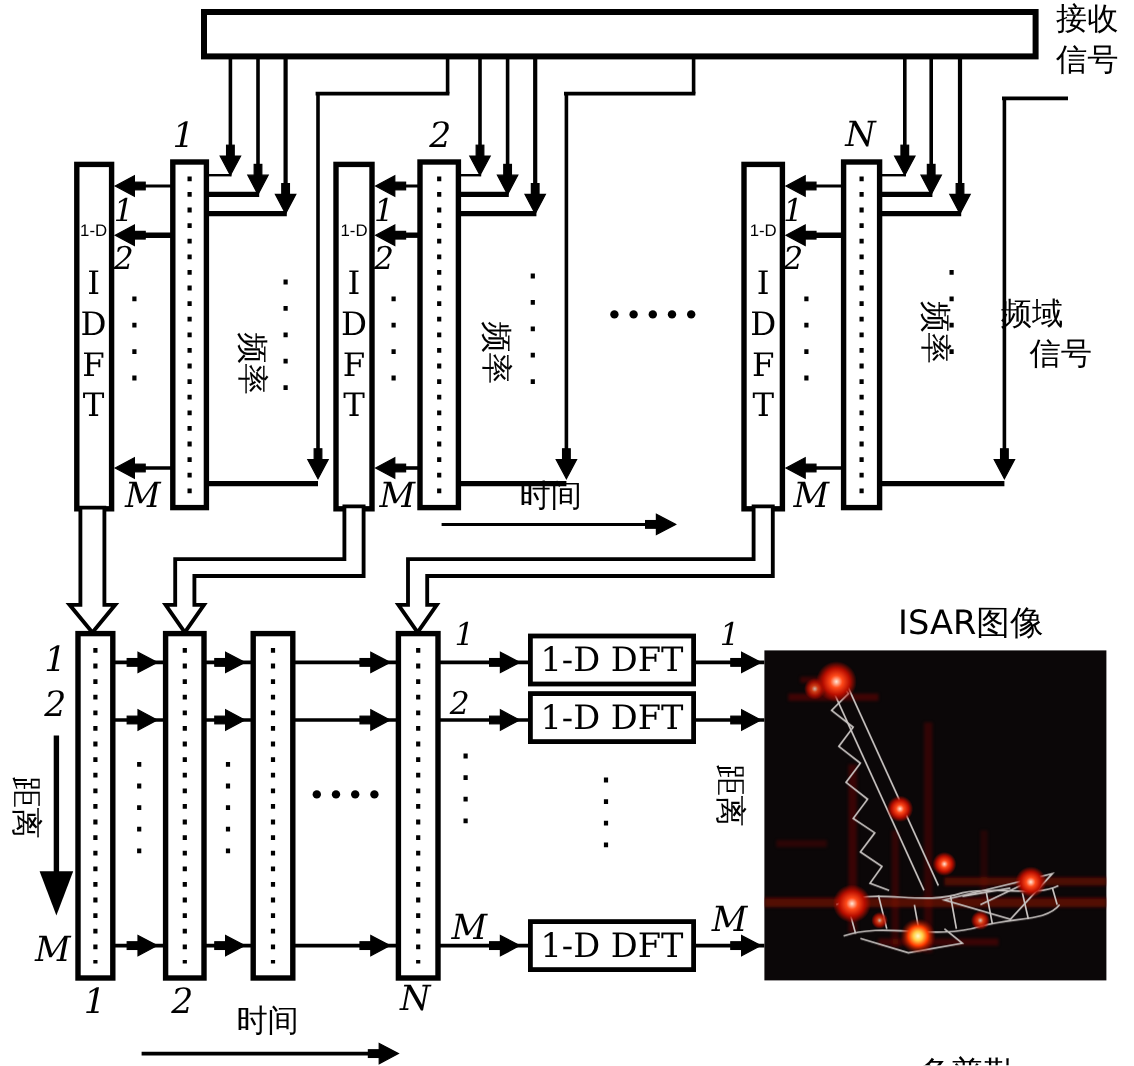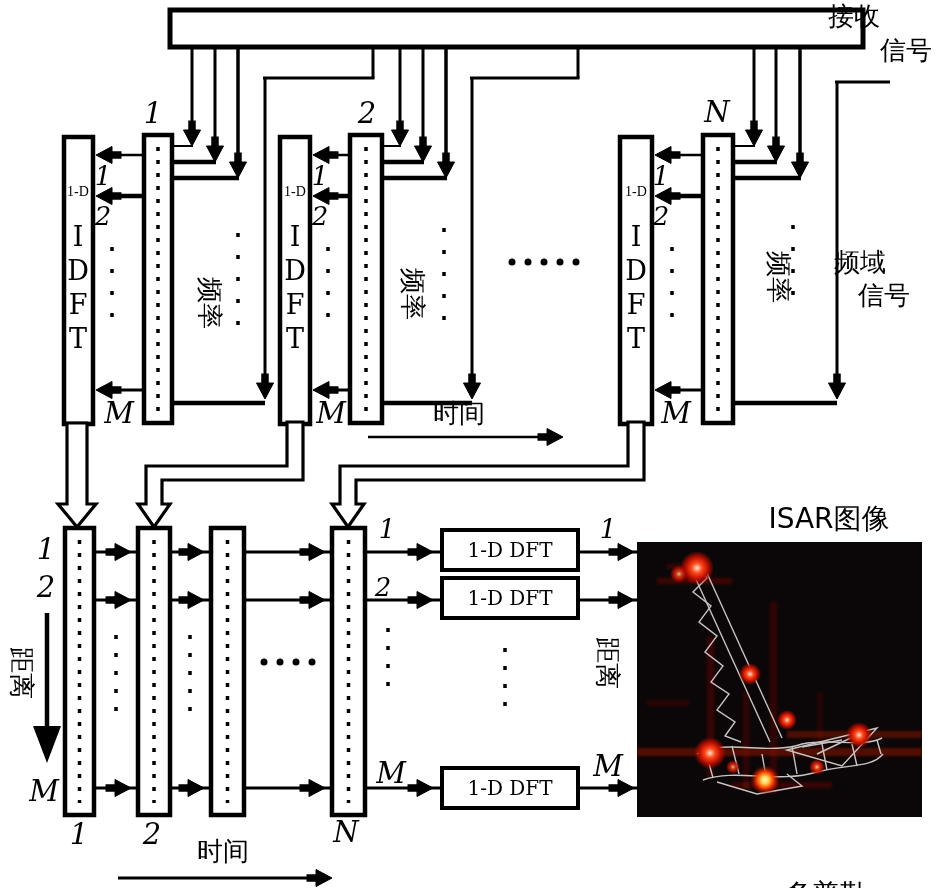--- a/index.html
+++ b/index.html
@@ -1,28 +1,28 @@
 <!DOCTYPE html>
 <html><head>
 <meta charset="utf-8">
 <style>
   html,body{margin:0;padding:0;background:#ffffff;}
   #stage{position:relative;width:945px;height:888px;background:#ffffff;overflow:hidden;
          font-family:"DejaVu Sans",sans-serif;}
   #wires{position:absolute;left:0;top:0;}
   .lbl{position:absolute;transform:translate(-50%,-50%);color:#000;white-space:nowrap;line-height:1.05;}
   .cjk{font-family:"DejaVu Sans",sans-serif;font-size:26px;}
-  .cjk-lg{font-family:"DejaVu Sans",sans-serif;font-size:28px;margin-left:20px;}
+  .cjk-lg{font-family:"DejaVu Sans",sans-serif;font-size:28px;}
   .ser{font-family:"DejaVu Serif",serif;font-style:italic;font-size:29px;}
   .ser-sm{font-family:"DejaVu Serif",serif;font-style:italic;font-size:26px;}
   .vert{transform:translate(-50%,-50%) rotate(90deg);}
-  .idft-pre{font-family:Liberation Serif, serif;font-size:14px;font-style:normal;}
+  .idft-pre{font-family:Liberation Sans, sans-serif;font-size:14px;font-style:normal;}
   .idft-col{font-family:"DejaVu Serif",serif;font-size:27px;font-style:normal;
             white-space:pre;text-align:center;line-height:34px;}
-  .dftbox{font-family:"DejaVu Serif",serif;font-size:20px;font-style:normal;}
+  .dftbox{font-family:"DejaVu Serif",serif;font-size:28px;font-style:normal;}
   #isar{position:absolute;left:637px;top:542px;width:285px;height:275px;background:#0b0708;}
 </style>
 </head>
 <body>
 
 <div id="stage">
 
   <svg id="wires" width="945" height="888" viewBox="0 0 945 888">
     <defs>
       <g id="arrR">
@@ -224,21 +224,21 @@
       <line x1="47" y1="613" x2="47" y2="728" stroke-width="4.5"></line>
       <polygon points="33,726 61,726 47,763" stroke="none"></polygon>
     </g>
 
     <g stroke="#000" fill="#000">
       <line x1="118" y1="878" x2="316" y2="878" stroke-width="3"></line>
       <use href="#arrR" transform="translate(332,878)"></use>
     </g>
   </svg>
 
-  <div class="lbl cjk" style="left:854px;top:17px">接收</div>
+  <div class="lbl cjk" style="left:906px;top:17px">接收</div>
   <div class="lbl cjk" style="left:906px;top:51px">信号</div>
 
   <div class="lbl ser" style="left:153px;top:113px">1</div>
   <div class="lbl idft-pre" style="left:78px;top:192px">1-D</div>
   <div class="lbl idft-col" style="left:78px;top:288px">I
 D
 F
 T</div>
   <div class="lbl ser-sm" style="left:103px;top:177px">1</div>
   <div class="lbl ser-sm" style="left:103px;top:217px">2</div>

